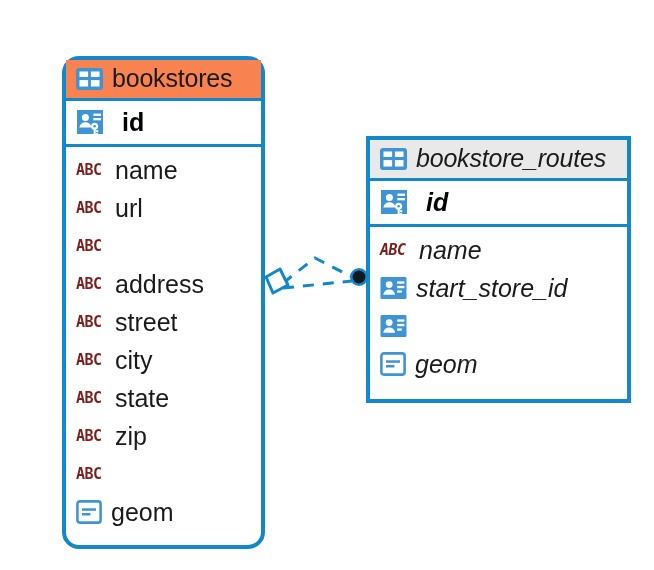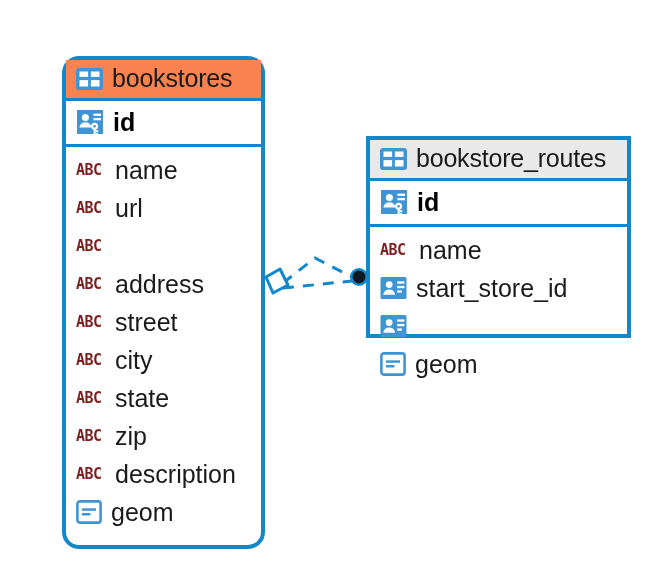--- a/index.html
+++ b/index.html
@@ -45,21 +45,21 @@
     letter-spacing: -0.2px;
     white-space: nowrap;
   }
   .entity-header.accent-orange { background: #f98350; }
   .entity-header.accent-gray   { background: #e9e9e9; }
 
   .pk-row {
     box-sizing: border-box;
     display: flex;
     align-items: center;
-    gap: 9px;
+    gap: 18px;
     padding: 7px 10px 8px 10px;
     font-size: 25px;
     font-weight: bold;
     line-height: 1;
     color: #000000;
     border-top: 3px solid #1287c9;
     border-bottom: 3px solid #1287c9;
     white-space: nowrap;
   }
 
@@ -185,38 +185,37 @@
         <span class="field-label">state</span>
       </div>
 
       <div class="field-row">
         <span class="abc-icon">ABC</span>
         <span class="field-label">zip</span>
       </div>
 
       <div class="field-row">
         <span class="abc-icon">ABC</span>
-        <span class="field-label">description</span>
       </div>
 
       <div class="field-row">
         <span class="icon">
           <svg width="26" height="24" viewBox="0 0 26 24">
             <rect x="1.4" y="1.4" width="23.2" height="21.2" rx="2.4" ry="2.4" fill="#ffffff" stroke="#3f95d4" stroke-width="2.6"></rect>
             <rect x="6.0" y="8.3" width="14.0" height="2.5" fill="#3f95d4"></rect>
             <rect x="6.0" y="13.0" width="8.4" height="2.5" fill="#3f95d4"></rect>
           </svg>
         </span>
         <span class="field-label">geom</span>
       </div>
 
     </div>
   </div>
 
-  <div class="entity" id="entity-bookstore-routes" style="left:366px; top:136px; width:265px; height:202px;">
+  <div class="entity" id="entity-bookstore-routes" style="left:366px; top:136px; width:265px; height:267px;font-style:italic;">
 
     <div class="entity-header accent-gray">
       <span class="icon">
         <svg width="27" height="22" viewBox="0 0 27 22">
           <rect x="0" y="0" width="27" height="22" rx="3" ry="3" fill="#3f95d4"></rect>
           <rect x="3.5" y="3.5" width="8.6" height="5.4" fill="#ffffff"></rect>
           <rect x="14.9" y="3.5" width="8.6" height="5.4" fill="#ffffff"></rect>
           <rect x="3.5" y="12.1" width="8.6" height="6.4" fill="#ffffff"></rect>
           <rect x="14.9" y="12.1" width="8.6" height="6.4" fill="#ffffff"></rect>
         </svg>

